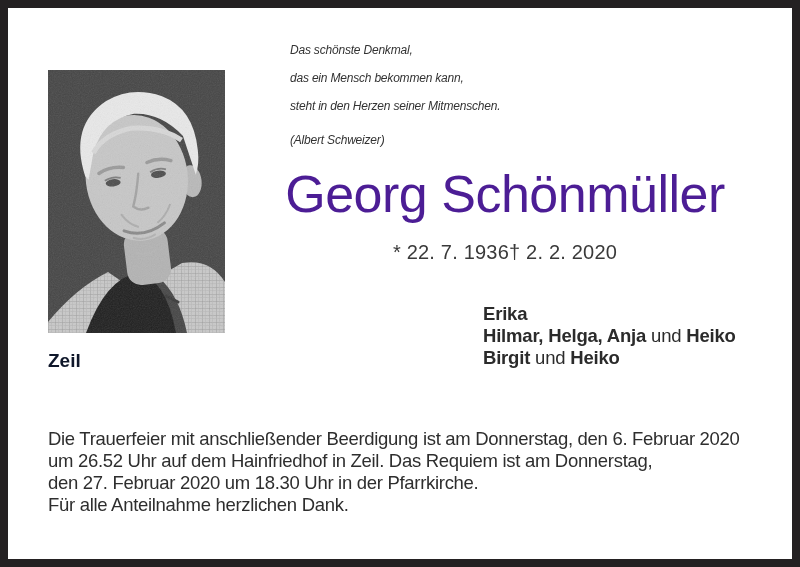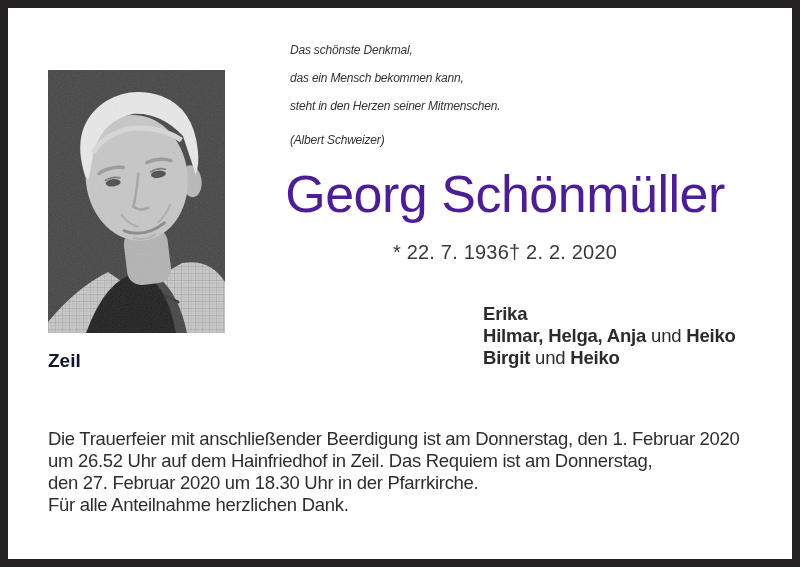--- a/index.html
+++ b/index.html
@@ -175,19 +175,19 @@
 
   <div class="mourners">
     <div><span class="b">Erika</span></div>
     <div><span class="b">Hilmar, Helga, Anja</span><span> und </span><span class="b">Heiko</span></div>
     <div><span class="b">Birgit</span><span> und </span><span class="b">Heiko</span></div>
   </div>
 
   <div class="city">Zeil</div>
 
   <div class="announcement">
-    <div>Die Trauerfeier mit anschließender Beerdigung ist am Donnerstag, den 1. Februar 2020</div>
+    <div>Die Trauerfeier mit anschließender Beerdigung ist am Donnerstag, den 6. Februar 2020</div>
     <div>um 26.52 Uhr auf dem Hainfriedhof in Zeil. Das Requiem ist am Donnerstag,</div>
     <div>den 27. Februar 2020 um 18.30 Uhr in der Pfarrkirche.</div>
     <div>Für alle Anteilnahme herzlichen Dank.</div>
   </div>
 
 </div>
 
 </body></html>

